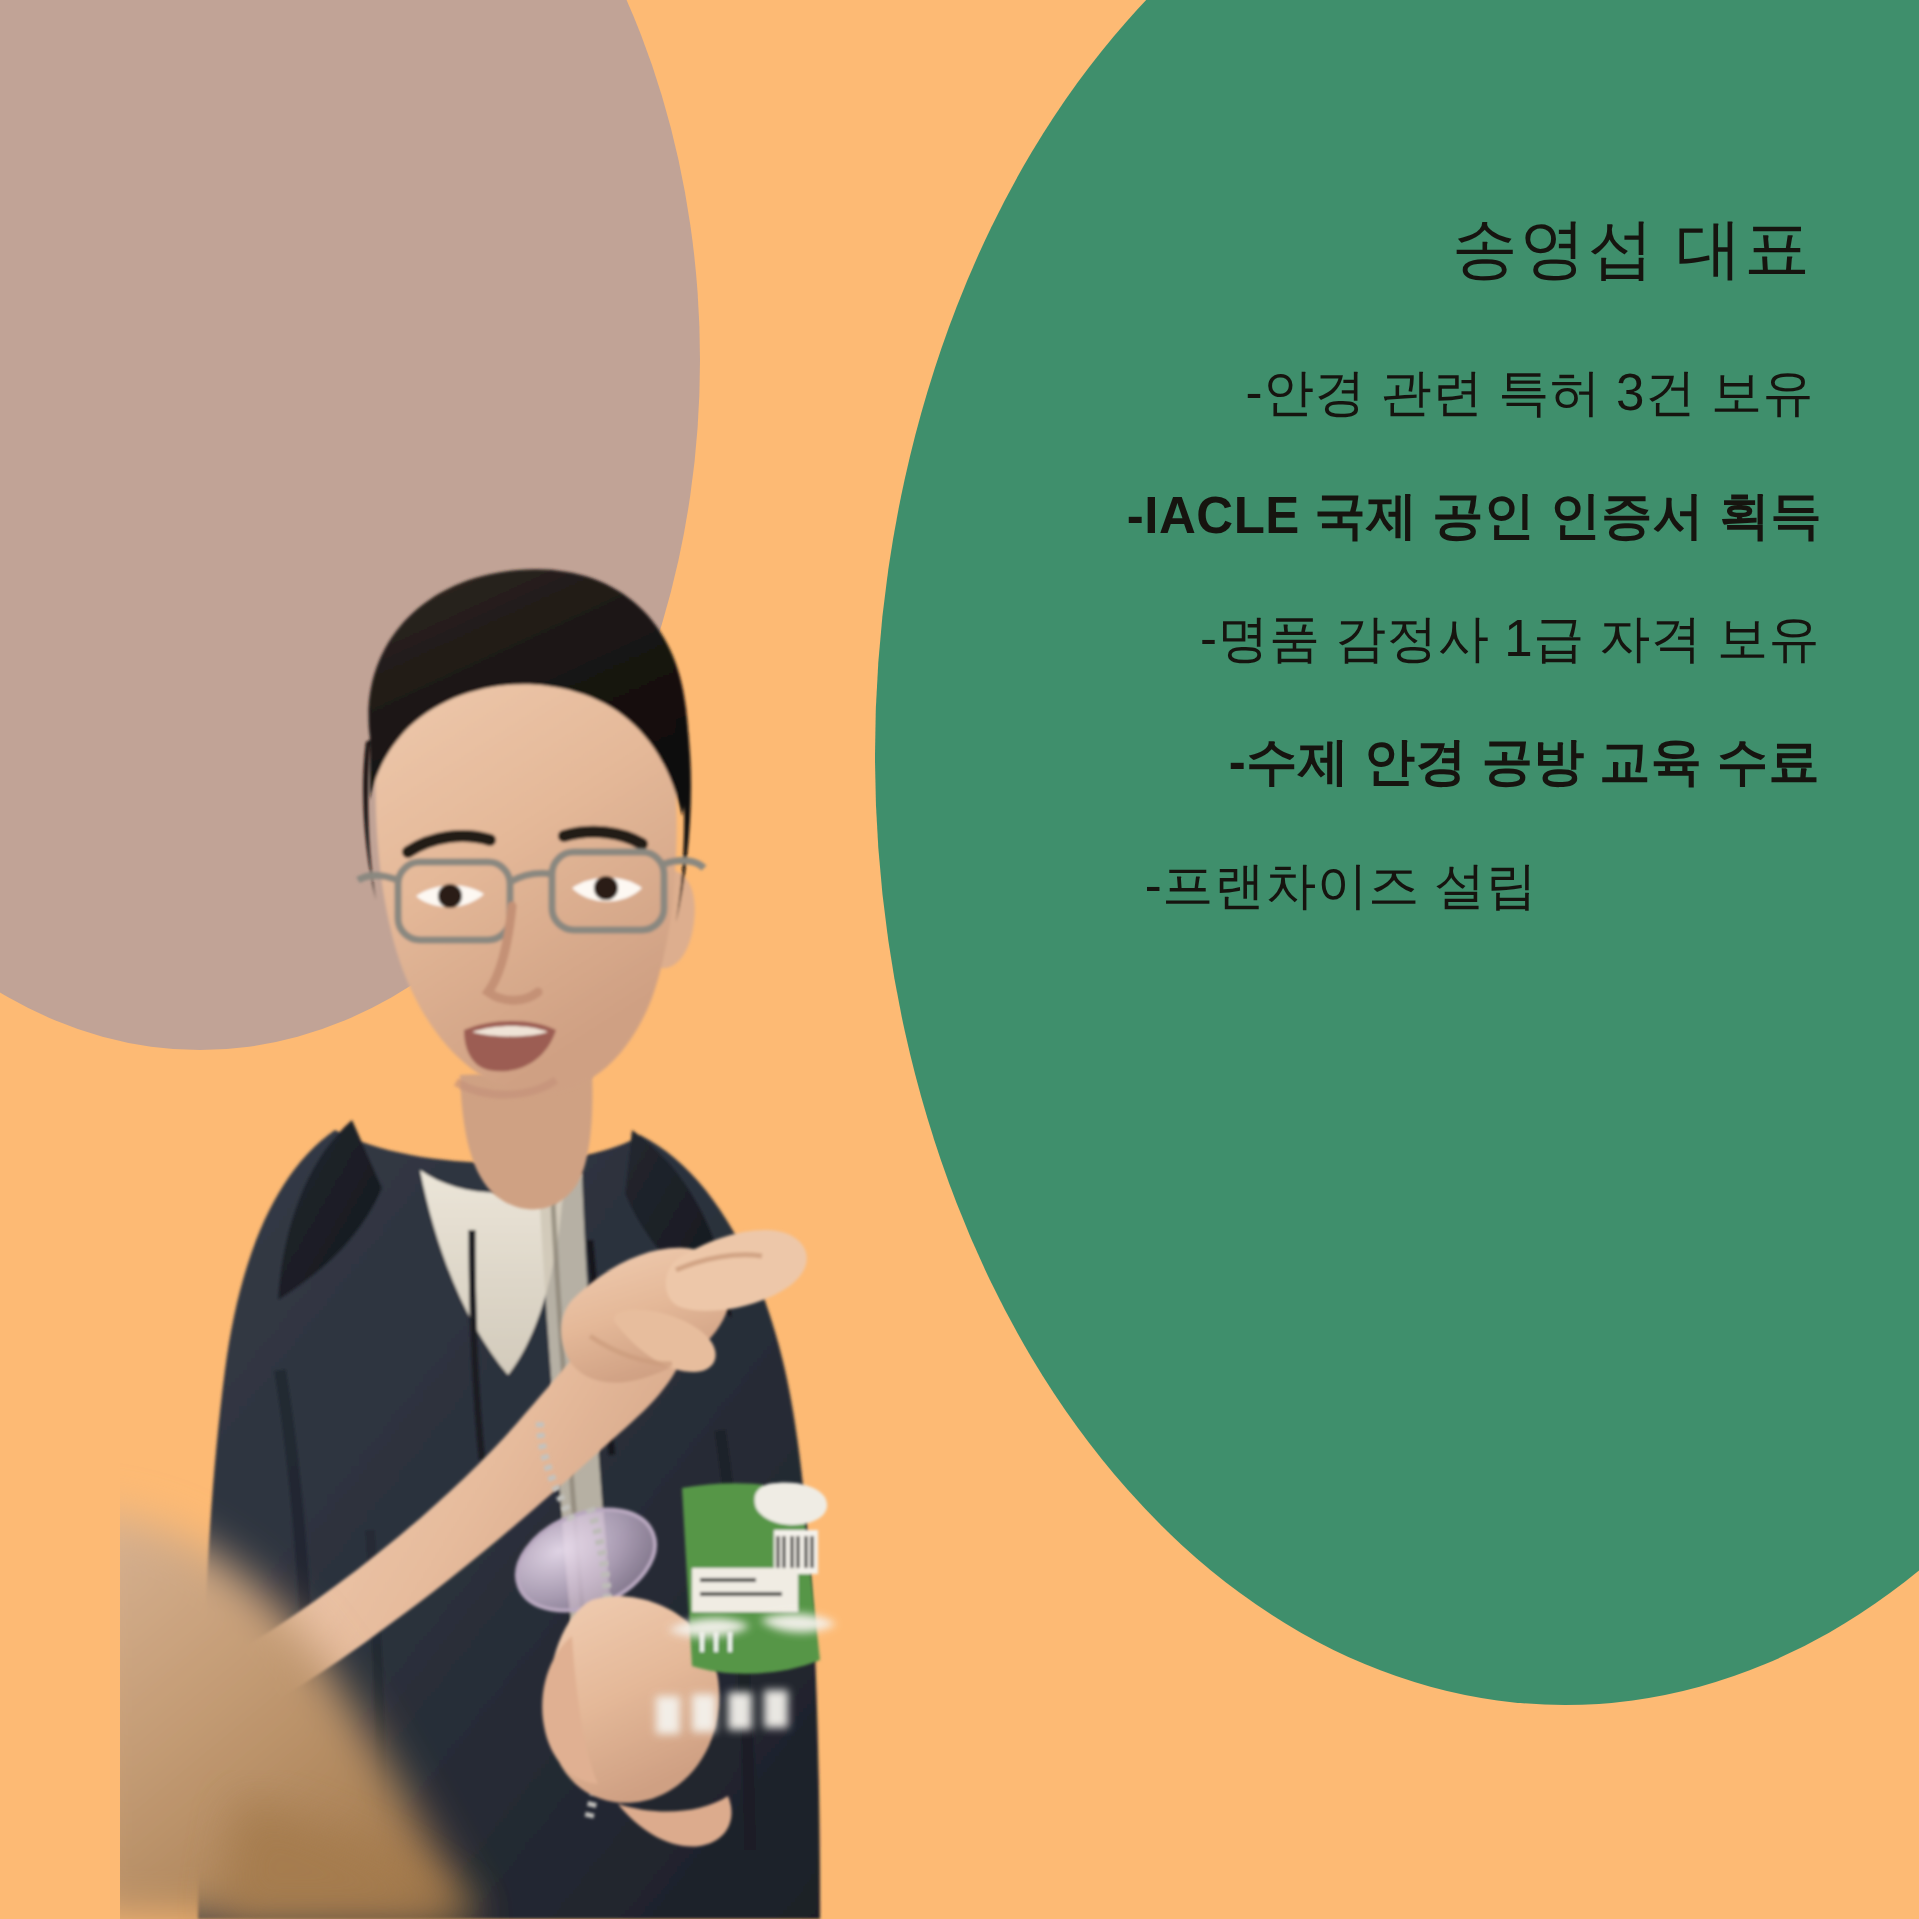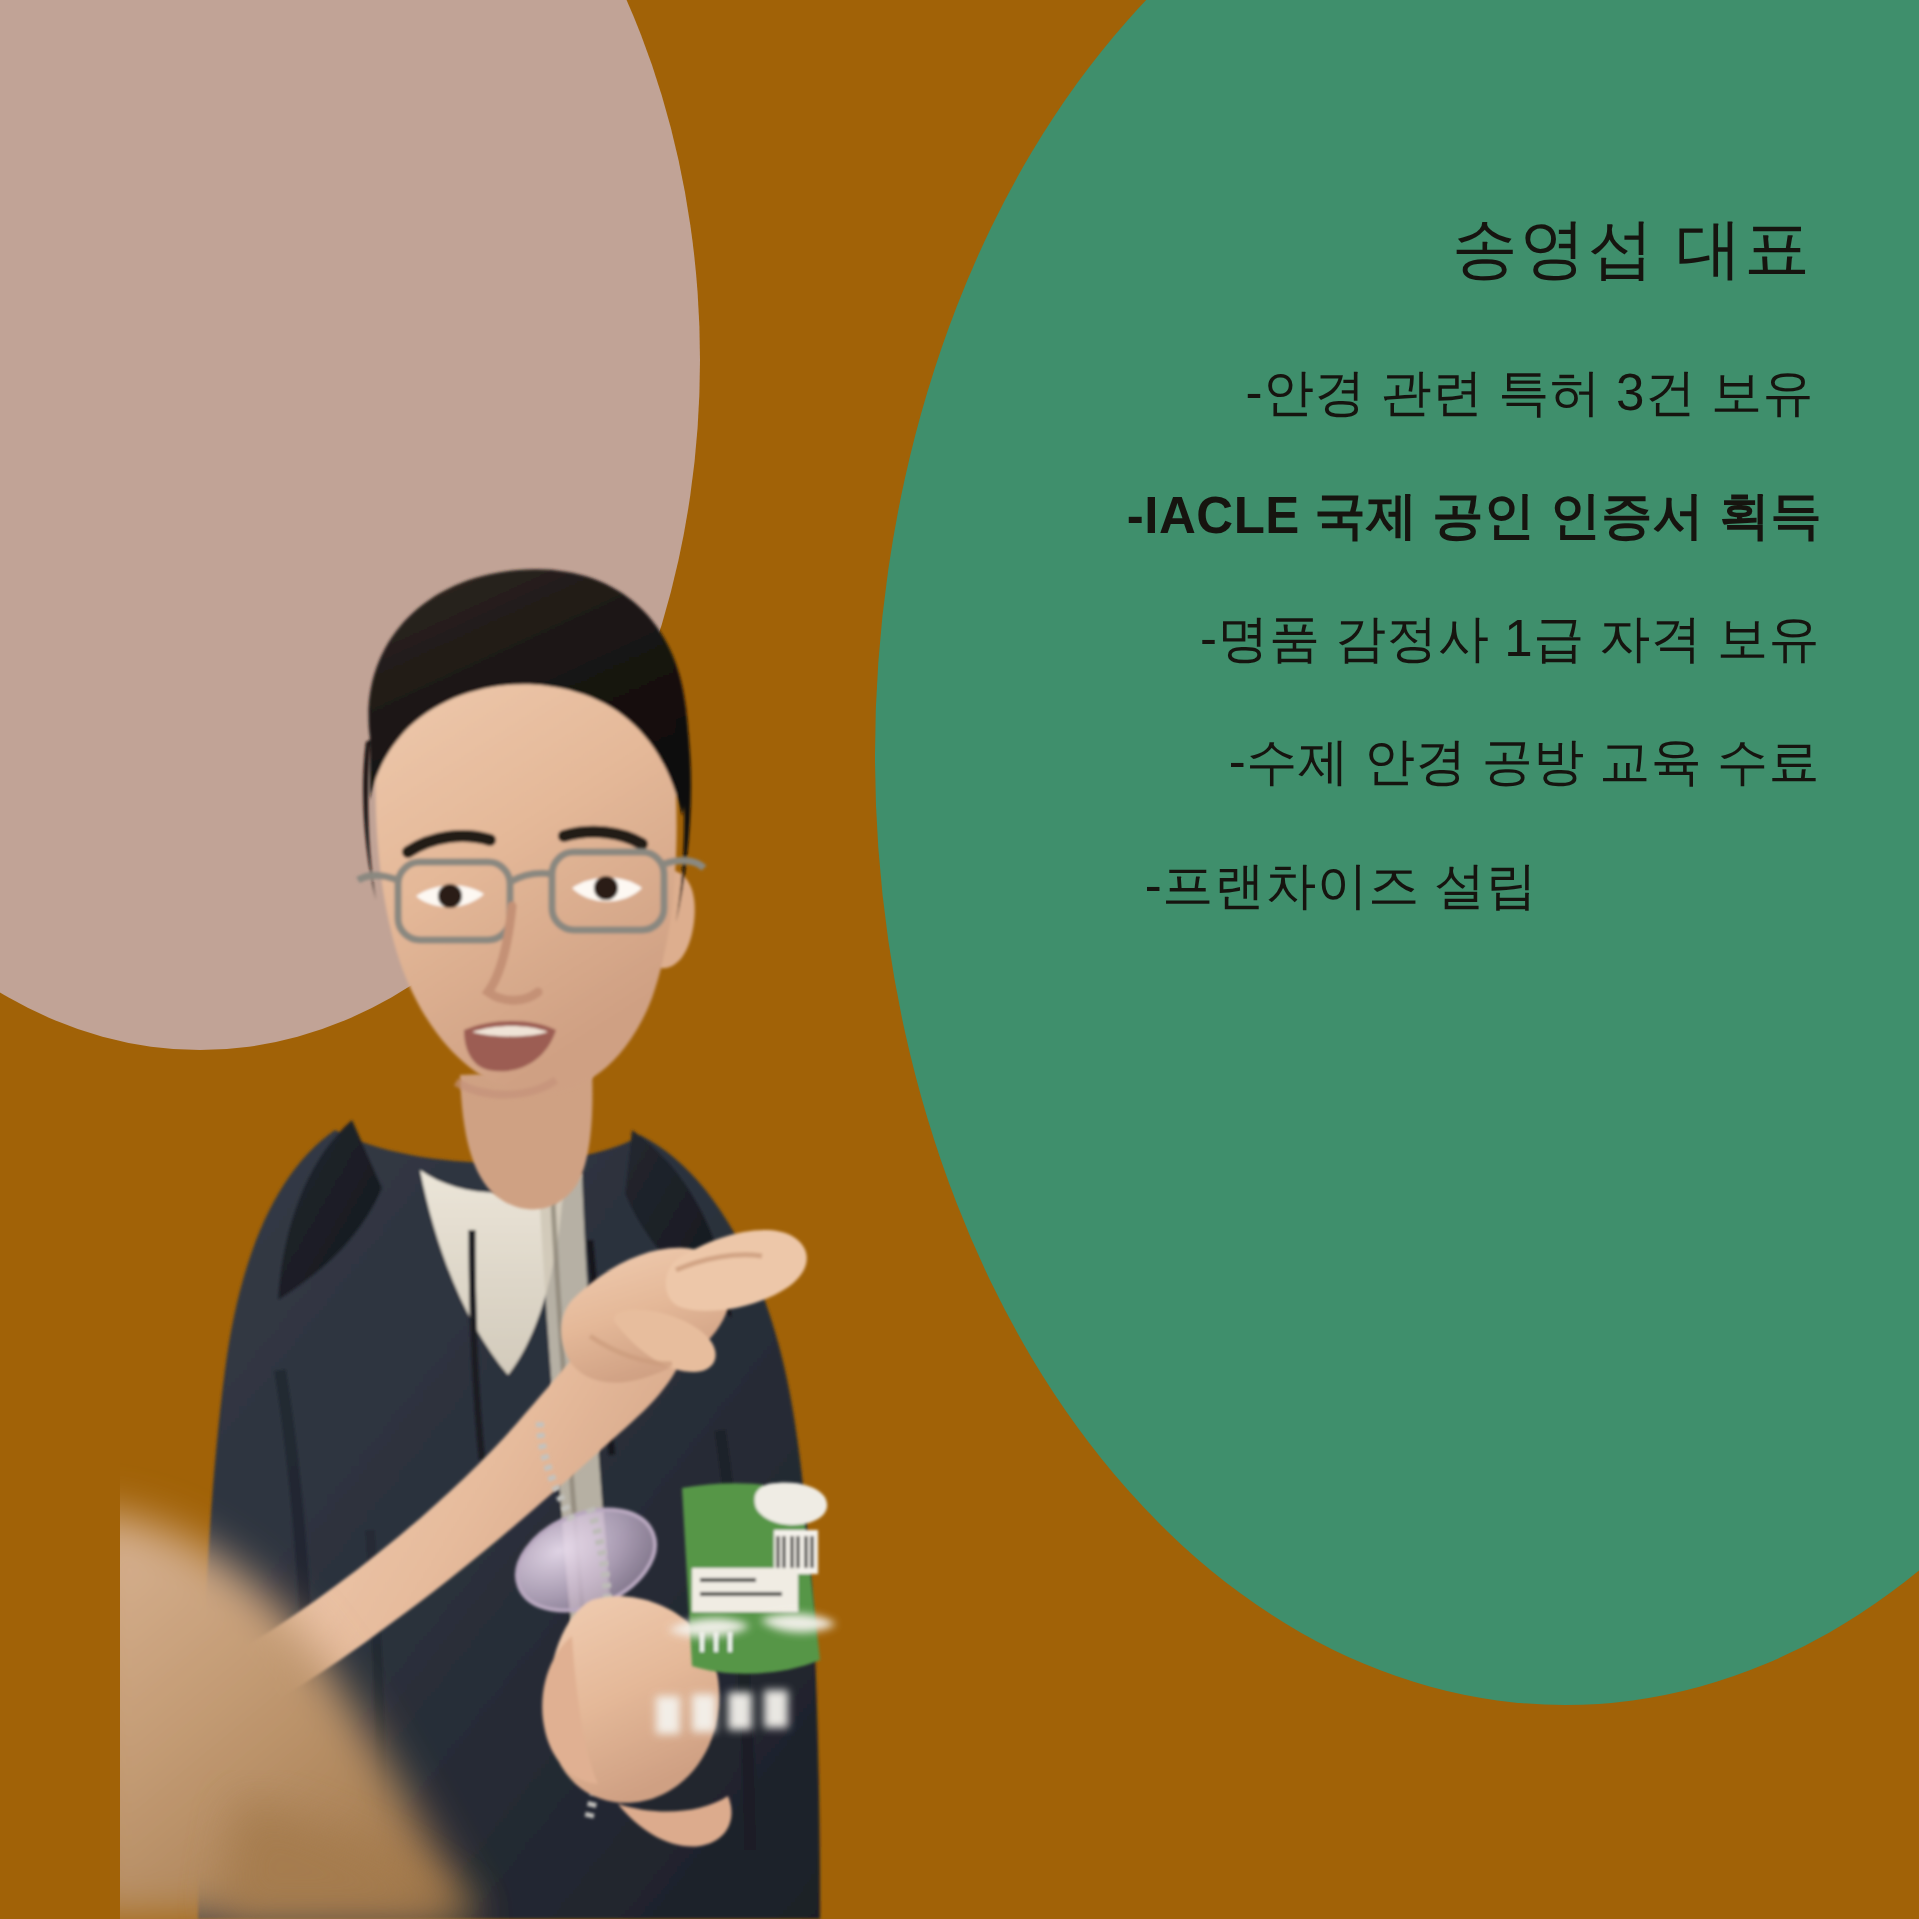--- a/index.html
+++ b/index.html
@@ -6,21 +6,21 @@
   html, body {
     margin: 0;
     padding: 0;
     background: #ffffff;
   }
   #canvas {
     position: relative;
     width: 1919px;
     height: 1919px;
     overflow: hidden;
-    background: #a16207;
+    background: #fdba74;
     font-family: "Liberation Sans", sans-serif;
   }
 
   
   .shape-mauve-circle {
     position: absolute;
     left: -300px;
     top: -330px;
     width: 1000px;
     height: 1380px;
@@ -70,21 +70,21 @@
     line-height: 1.2;
     letter-spacing: 0.5px;
     margin-bottom: 62px;
     white-space: nowrap;
   }
   .cred-line:last-child { margin-bottom: 17px; text-align: center; }
   .cred-line.p0 { padding-right: 56px; }
   .cred-line.p1 { padding-right: 48px; font-weight: bold; }
   .cred-line.p2 { padding-right: 50px; text-align: right; }
   .cred-line.p3 { padding-right: 48px; }
-  .cred-line.p4 { padding-right: 50px; }
+  .cred-line.p4 { padding-right: 50px; font-weight: bold; }
   .cred-line.p5 { padding-right: 58px; }
 </style>
 </head>
 <body>
 
 <div id="canvas">
 
   <div class="shape-mauve-circle"></div>
 
   <div class="shape-green-circle"></div>

